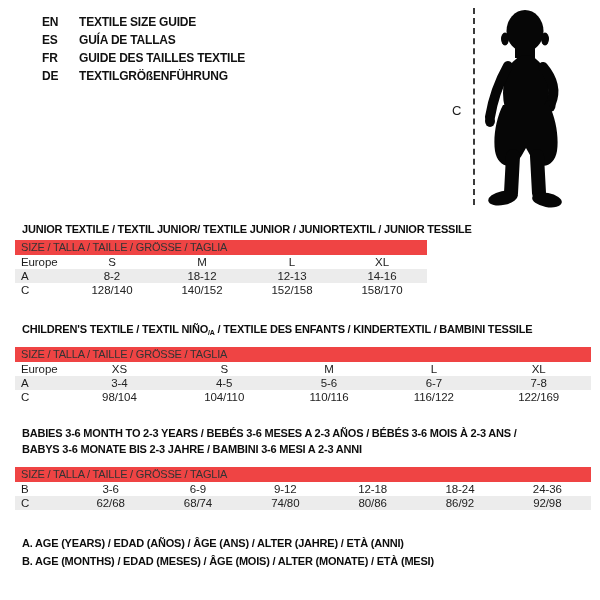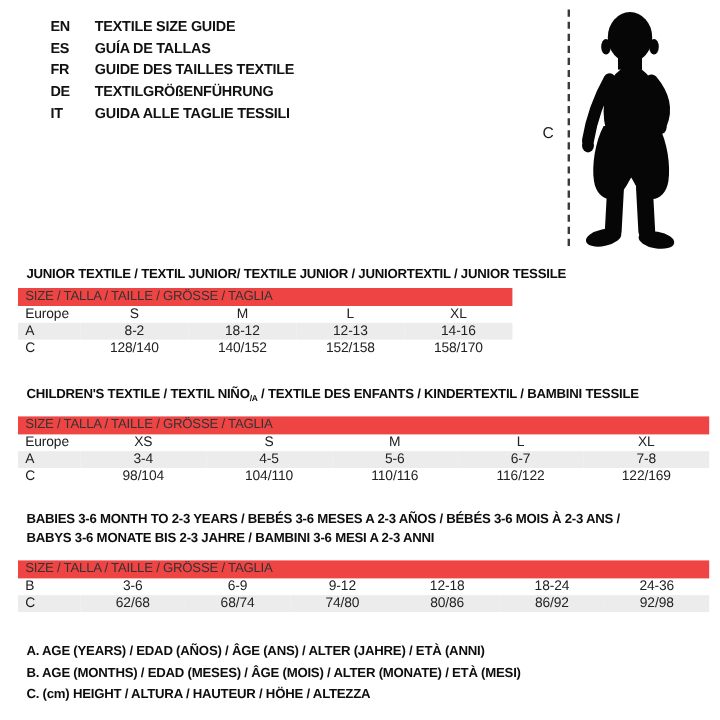--- a/index.html
+++ b/index.html
@@ -84,23 +84,20 @@
     <span class="lang-code">EN</span><span>TEXTILE SIZE GUIDE</span>
   </div>
   <div class="lang-row">
     <span class="lang-code">ES</span><span>GUÍA DE TALLAS</span>
   </div>
   <div class="lang-row">
     <span class="lang-code">FR</span><span>GUIDE DES TAILLES TEXTILE</span>
   </div>
   <div class="lang-row">
     <span class="lang-code">DE</span><span>TEXTILGRÖßENFÜHRUNG</span>
-  </div>
-  <div class="lang-row">
-    <span class="lang-code">IT</span><span>GUIDA ALLE TAGLIE TESSILI</span>
   </div>
 </div>
 
 <div class="figure">
   <div class="height-line"></div>
   <div class="height-label">C</div>
   <svg class="baby-svg" width="120" height="215" viewBox="0 0 120 215" fill="#060606" stroke="none">
     <ellipse cx="45" cy="31" rx="18.5" ry="21"></ellipse>
     <ellipse cx="25" cy="39" rx="4" ry="6.5"></ellipse>
     <ellipse cx="65" cy="39" rx="4" ry="6.5"></ellipse>
@@ -209,14 +206,13 @@
           <td>86/92</td>
           <td>92/98</td>
         </tr>
       </tbody>
     </table>
 </div>
 
 <div class="footnotes">
   <div>A. AGE (YEARS) / EDAD (AÑOS) / ÂGE (ANS) / ALTER (JAHRE) / ETÀ (ANNI)</div>
   <div>B. AGE (MONTHS) / EDAD (MESES) / ÂGE (MOIS) / ALTER (MONATE) / ETÀ (MESI)</div>
-  <div>C. (cm) HEIGHT / ALTURA / HAUTEUR / HÖHE / ALTEZZA</div>
 </div>
 
 </body></html>

